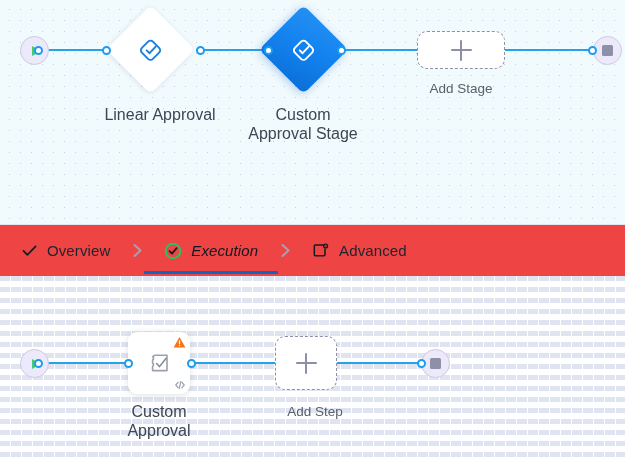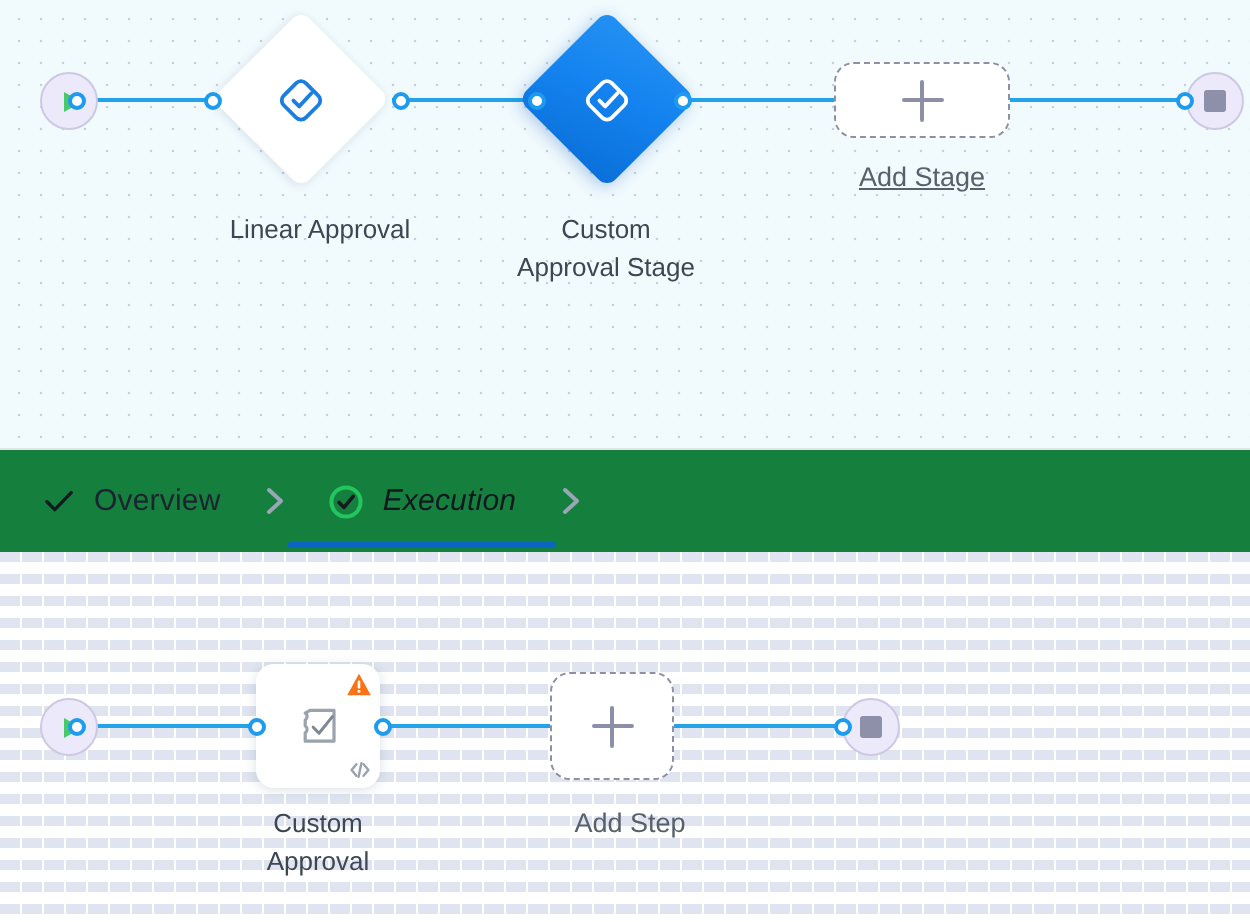--- a/index.html
+++ b/index.html
@@ -66,21 +66,21 @@
     pointer-events: none;
   }
 
   
   .tabbar {
     position: absolute;
     left: 0;
     top: 224px;
     width: 625px;
     height: 52px;
-    background: #15803d;
+    background: #ef4444;
     border-top: 1px solid #e2e6ea;
     display: flex;
     align-items: center;
     padding-left: 16px;
     box-sizing: border-box;
   }
   .tab {
     display: flex;
     align-items: center;
     gap: 9px;
@@ -221,21 +221,21 @@
     background: #8d8fa6;
     border-radius: 1px;
   }
   .plus::before { left: 0; right: 0; top: 9.5px; height: 2px; }
   .plus::after  { top: 0; bottom: 0; left: 9.5px; width: 2px; }
 
   
   .node-label {
     position: absolute;
     text-align: center;
-    font-size: 13px;
+    font-size: 16px;
     line-height: 19px;
     color: #3d4653;
     white-space: pre-line;
     z-index: 3;
     pointer-events: none;
   }
   .add-label {
     position: absolute;
     text-align: center;
     font-size: 13.5px;
@@ -324,21 +324,21 @@
       </div>
     </div>
     <div class="port" style="left:264px; top:45.5px;"></div>
     <div class="port" style="left:337px; top:45.5px;"></div>
     <div class="node-label" style="left:232px; top:105px; width:142px;">Custom
 Approval Stage</div>
 
     <div class="add-box" style="left:417px; top:31px; width:88px; height:38px;">
       <div class="plus"></div>
     </div>
-    <div class="add-label" style="left:401px; top:79px; width:120px;text-decoration:underline;">Add Stage</div>
+    <div class="add-label" style="left:401px; top:79px; width:120px;">Add Stage</div>
 
     <div class="port" style="left:588px; top:45.5px;"></div>
     <div class="terminal" style="left:593px; top:36px;">
       <div class="stop-sq"></div>
     </div>
   </div>
 
   <div class="tabbar">
 
     <div class="tab">
@@ -365,20 +365,31 @@
       </span>
       <span class="tab-label">Execution</span>
     </div>
 
     <span class="tab-sep">
       <svg width="13" height="17" viewBox="0 0 13 17" fill="none">
         <path d="M3.5 3 L9.5 8.5 L3.5 14" stroke="#9aa6b6" stroke-width="2" stroke-linecap="round" stroke-linejoin="round"></path>
       </svg>
     </span>
 
+    <div class="tab">
+      <span class="tab-icon">
+        <svg width="18" height="18" viewBox="0 0 18 18" fill="none">
+          <path d="M11.8 3.0 H3.4 A1.1 1.1 0 0 0 2.3 4.1 V12.6 A1.1 1.1 0 0 0 3.4 13.7 H11.9
+                   A1.1 1.1 0 0 0 13.0 12.6 V7.3" stroke="#141a22" stroke-width="1.5" stroke-linecap="round" stroke-linejoin="round" fill="none"></path>
+          <circle cx="13.6" cy="4.0" r="1.9" stroke="#141a22" stroke-width="1.4" fill="none"></circle>
+          <circle cx="13.6" cy="4.0" r="0.55" fill="#141a22"></circle>
+        </svg>
+      </span>
+      <span class="tab-label">Advanced</span>
+    </div>
   </div>
 
   <div class="step-canvas">
     <div class="vstripes"></div>
 
     <div class="edge" style="left:38px;  top:86px; width:90px;"></div>
     <div class="edge" style="left:191px; top:86px; width:84px;"></div>
     <div class="edge" style="left:337px; top:86px; width:84px;"></div>
 
     <div class="terminal" style="left:20px; top:73px;">

